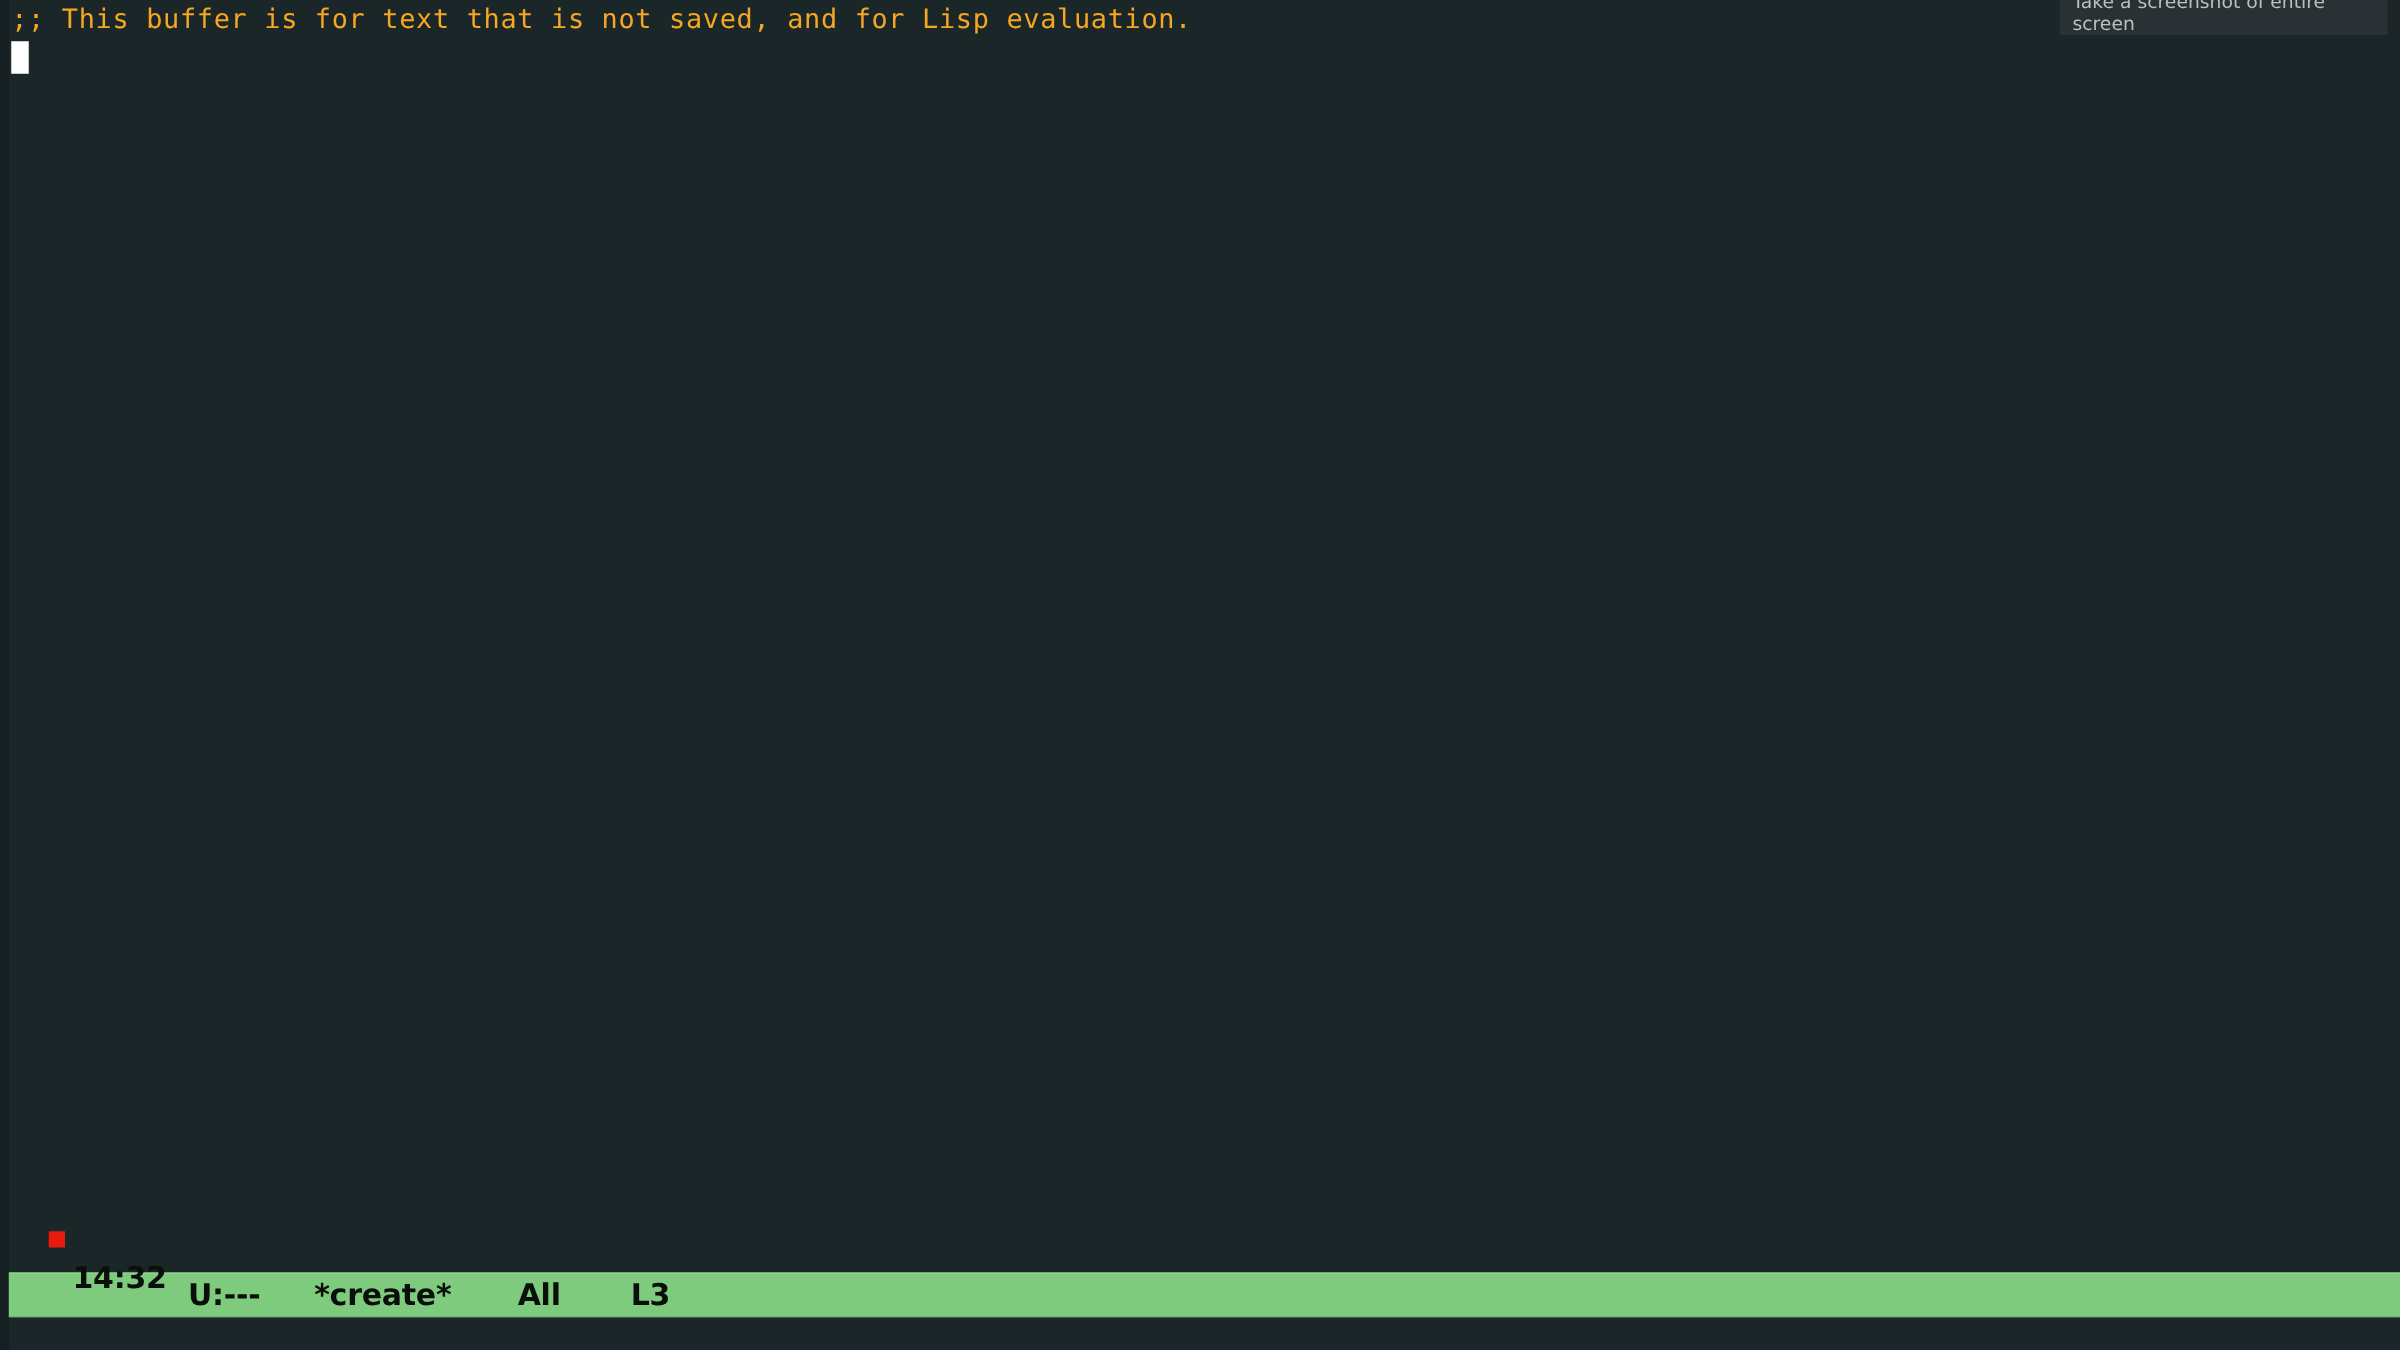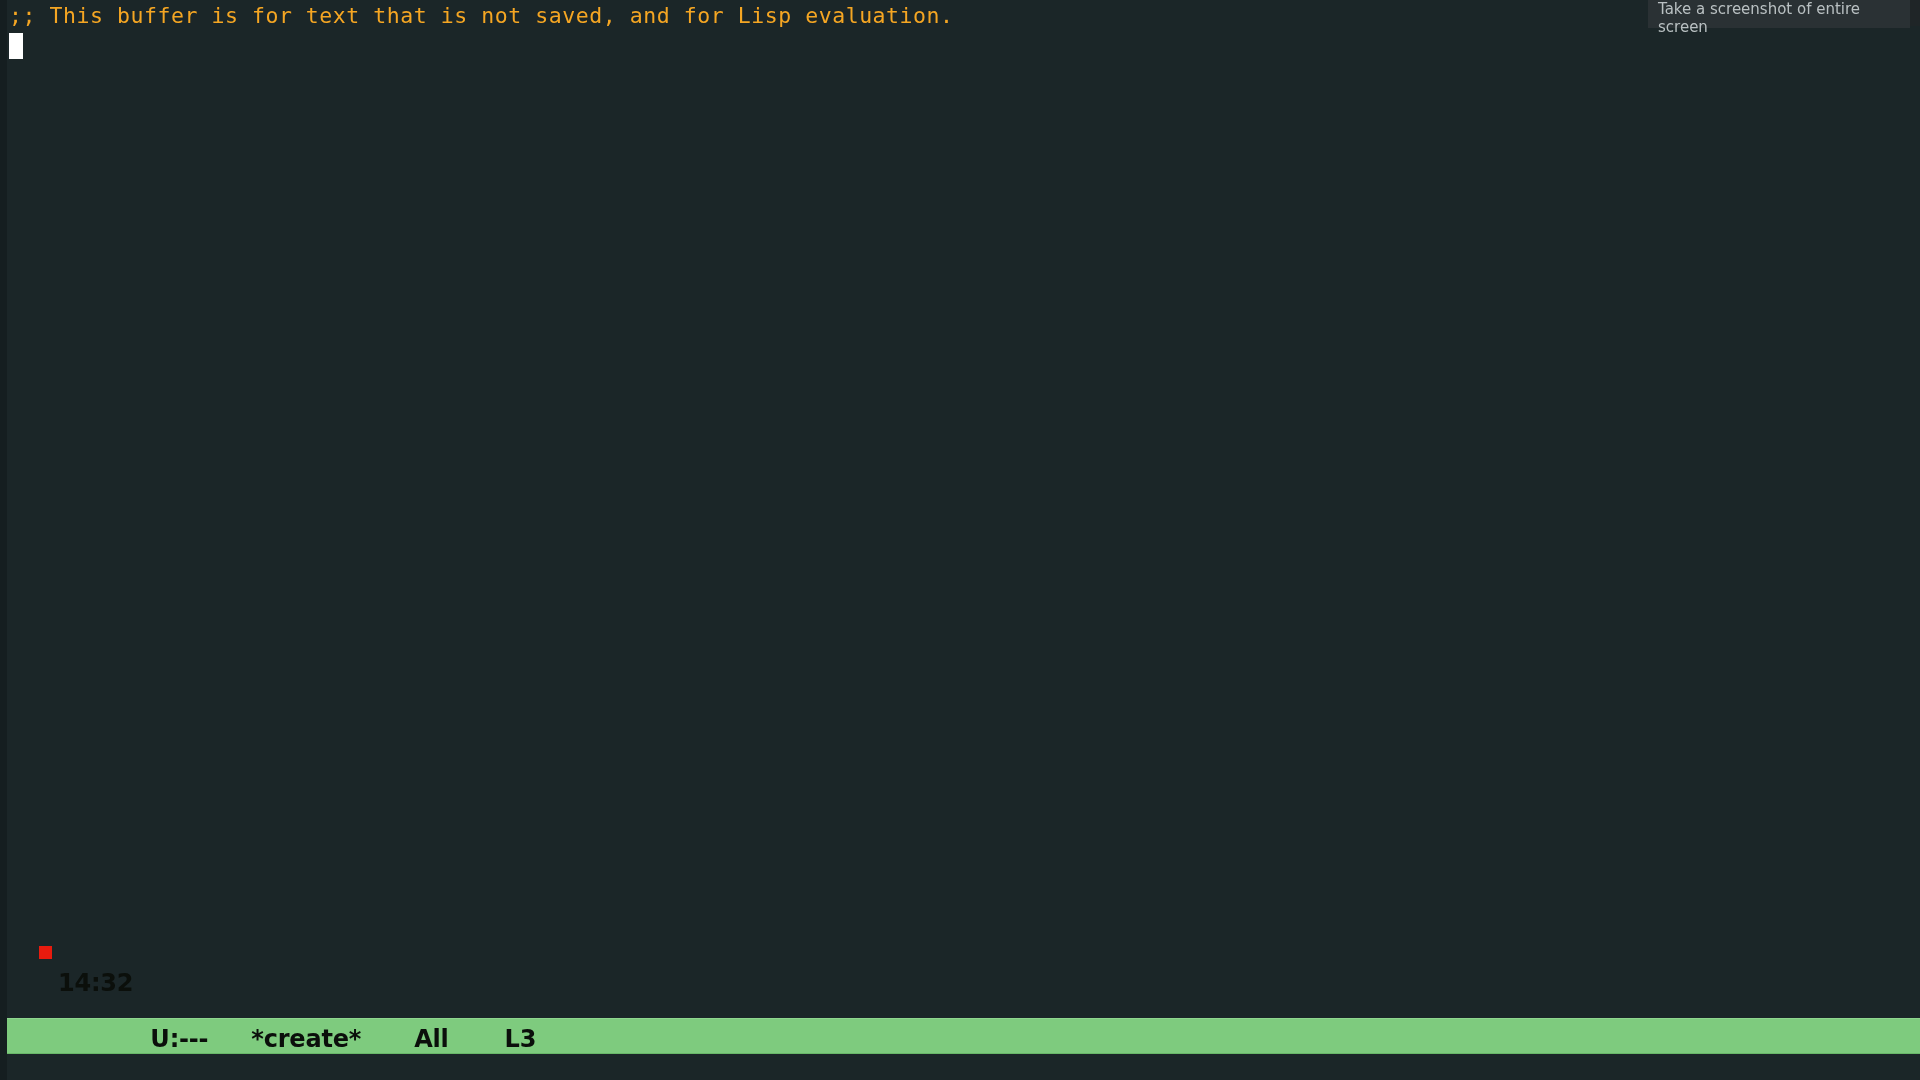--- a/index.html
+++ b/index.html
@@ -81,21 +81,21 @@
   
   #mode-line {
     position: absolute;
     left: 0;
     top: 1018px;
     width: 1920px;
     height: 36px;
     background: #7ecb7e;
     color: #0b0f0b;
     display: flex;
-    align-items: flex-end;
+    align-items: center;
     font-family: "DejaVu Sans", sans-serif;
     font-size: 24px;
     font-weight: bold;
     letter-spacing: -0.2px;
     box-sizing: border-box;
     padding-left: 9px;
     z-index: 2;
     border-top: 1px solid #8fd68f;
     border-bottom: 1px solid #69b869;
   }
@@ -145,21 +145,21 @@
     position: absolute;
     top: 0px;
     left: 1648px;
     width: 262px;
     height: 28px;
     background: #2a3134;
     color: #b9c0c2;
     font-family: "DejaVu Sans", sans-serif;
     font-size: 15px;
     display: flex;
-    align-items: flex-start;
+    align-items: flex-end;
     justify-content: center;
     z-index: 10;
     box-sizing: border-box;
     padding: 0 10px;
   }
   #tooltip-edge {
     position: absolute;
     top: 0;
     left: 1910px;
     width: 10px;

